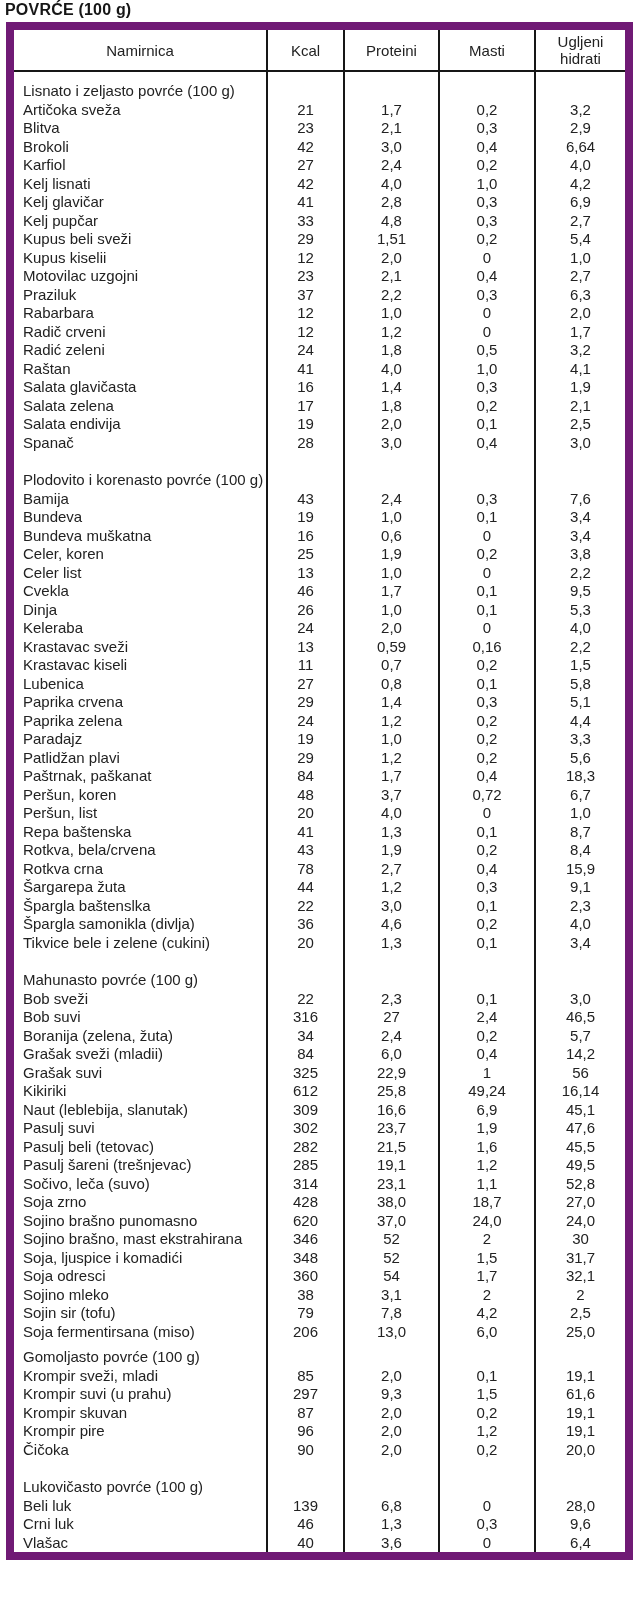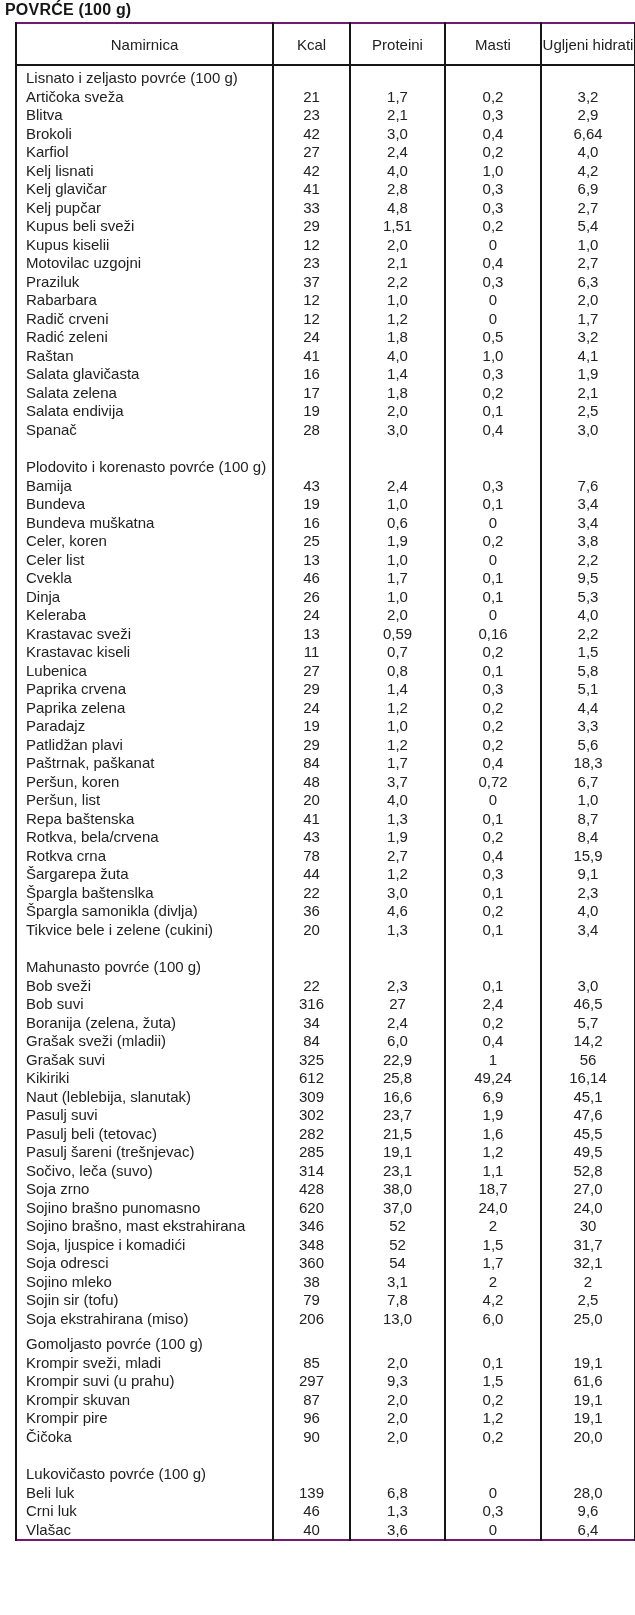--- a/index.html
+++ b/index.html
@@ -19,26 +19,26 @@
     left: 5px;
     top: 1px;
     font-size: 16px;
     color: #161616;
     letter-spacing: 0.2px;
     white-space: nowrap;
     font-weight: bold;
   }
   table.nutrition {
     position: absolute;
-    left: 15px;
+    left: 6px;
     top: 22px;
     width: 621px;
     table-layout: fixed;
     border-collapse: collapse;
-    border: 2px solid #701a75;
+    border: 8px solid #701a75;
   }
   col.c-name { width: 257px; }
   col.c-kcal { width: 77px; }
   col.c-prot { width: 95px; }
   col.c-fat  { width: 96px; }
   col.c-carb { width: 94px; }
 
   th, td {
     border-left: 2px solid #161616;
     border-right: 2px solid #161616;
@@ -61,21 +61,21 @@
     white-space: nowrap;
     vertical-align: middle;
   }
   td.name {
     text-align: left;
     padding-left: 9px;
   }
   td.num {
     text-align: center;
   }
-  tr.first-section td { padding-top: 3px; }
+  tr.first-section td { padding-top: 10px; }
   tr.spacer-full td { height: 19px; }
   tr.spacer-small td { height: 7px; }
 </style>
 </head>
 <body>
 
 <div class="page-title">POVRĆE (100 g)</div>
 
 <table class="nutrition">
   <colgroup>
@@ -558,21 +558,21 @@
         <td class="num">2</td>
       </tr>
       <tr>
         <td class="name">Sojin sir (tofu)</td>
         <td class="num">79</td>
         <td class="num">7,8</td>
         <td class="num">4,2</td>
         <td class="num">2,5</td>
       </tr>
       <tr>
-        <td class="name">Soja ekstrahirana (miso)</td>
+        <td class="name">Soja fermentirsana (miso)</td>
         <td class="num">206</td>
         <td class="num">13,0</td>
         <td class="num">6,0</td>
         <td class="num">25,0</td>
       </tr>
       <tr class="spacer-small">
         <td class="name"></td>
         <td class="num"></td>
         <td class="num"></td>
         <td class="num"></td>

